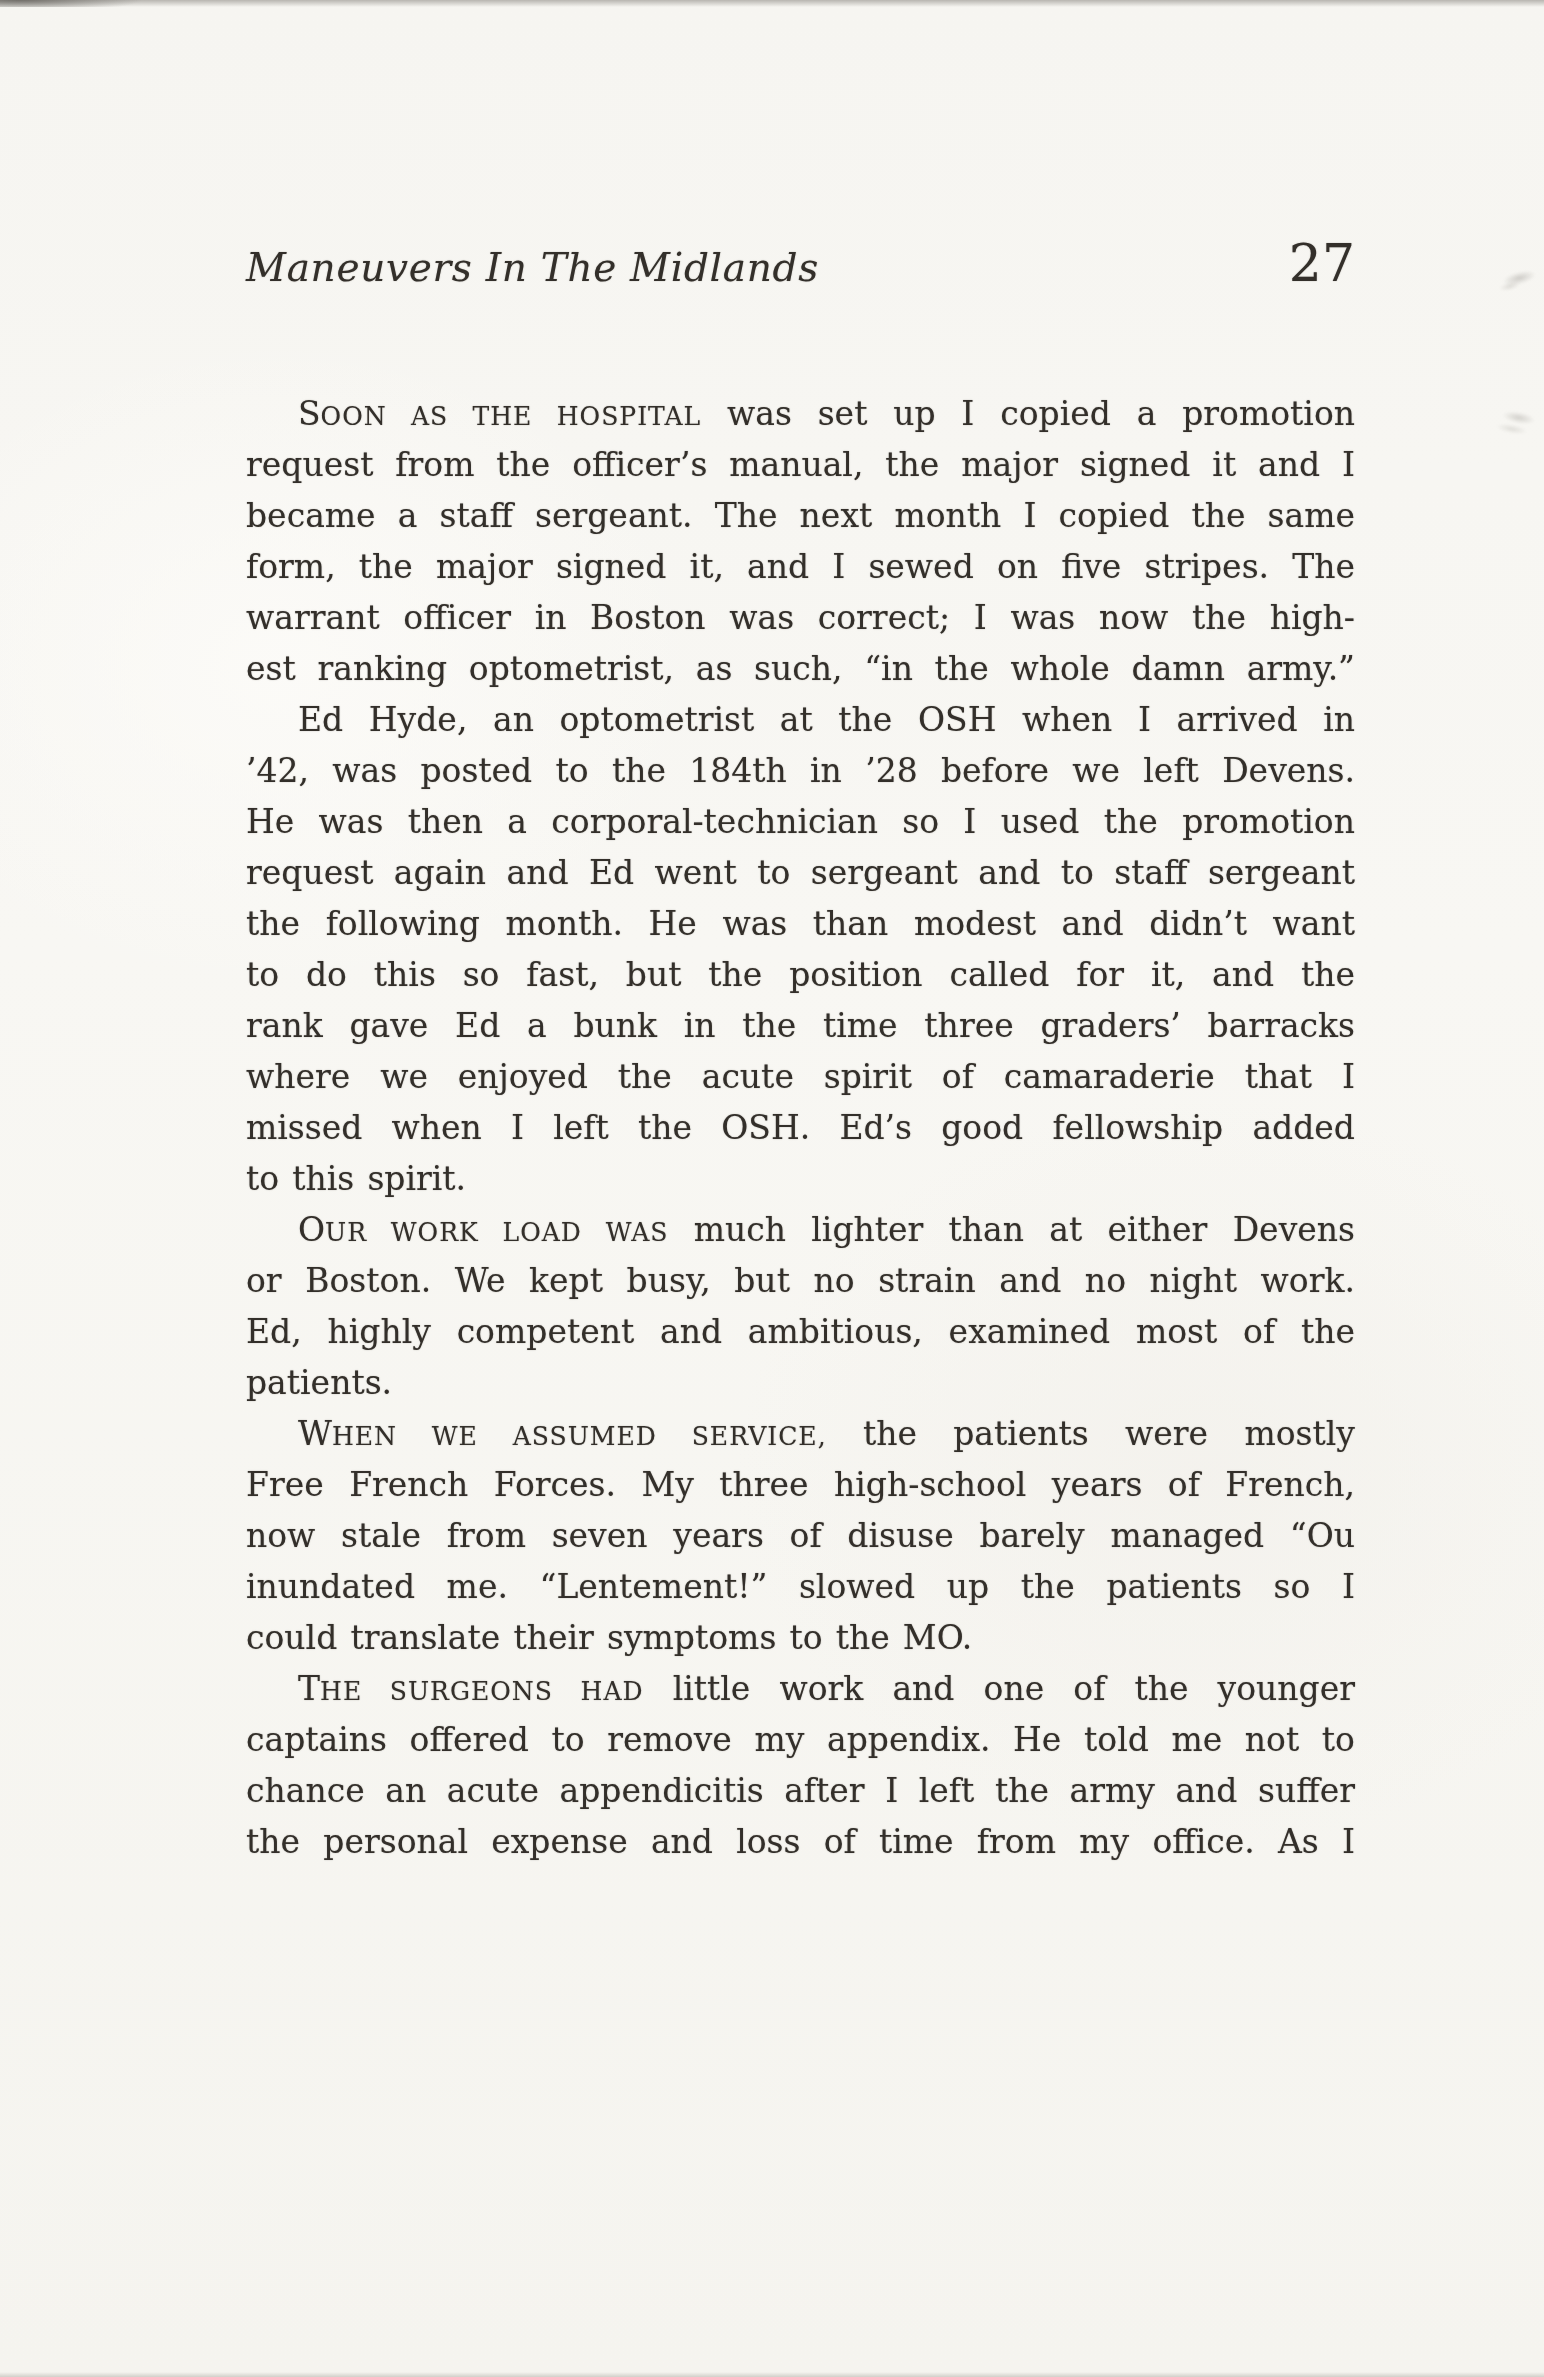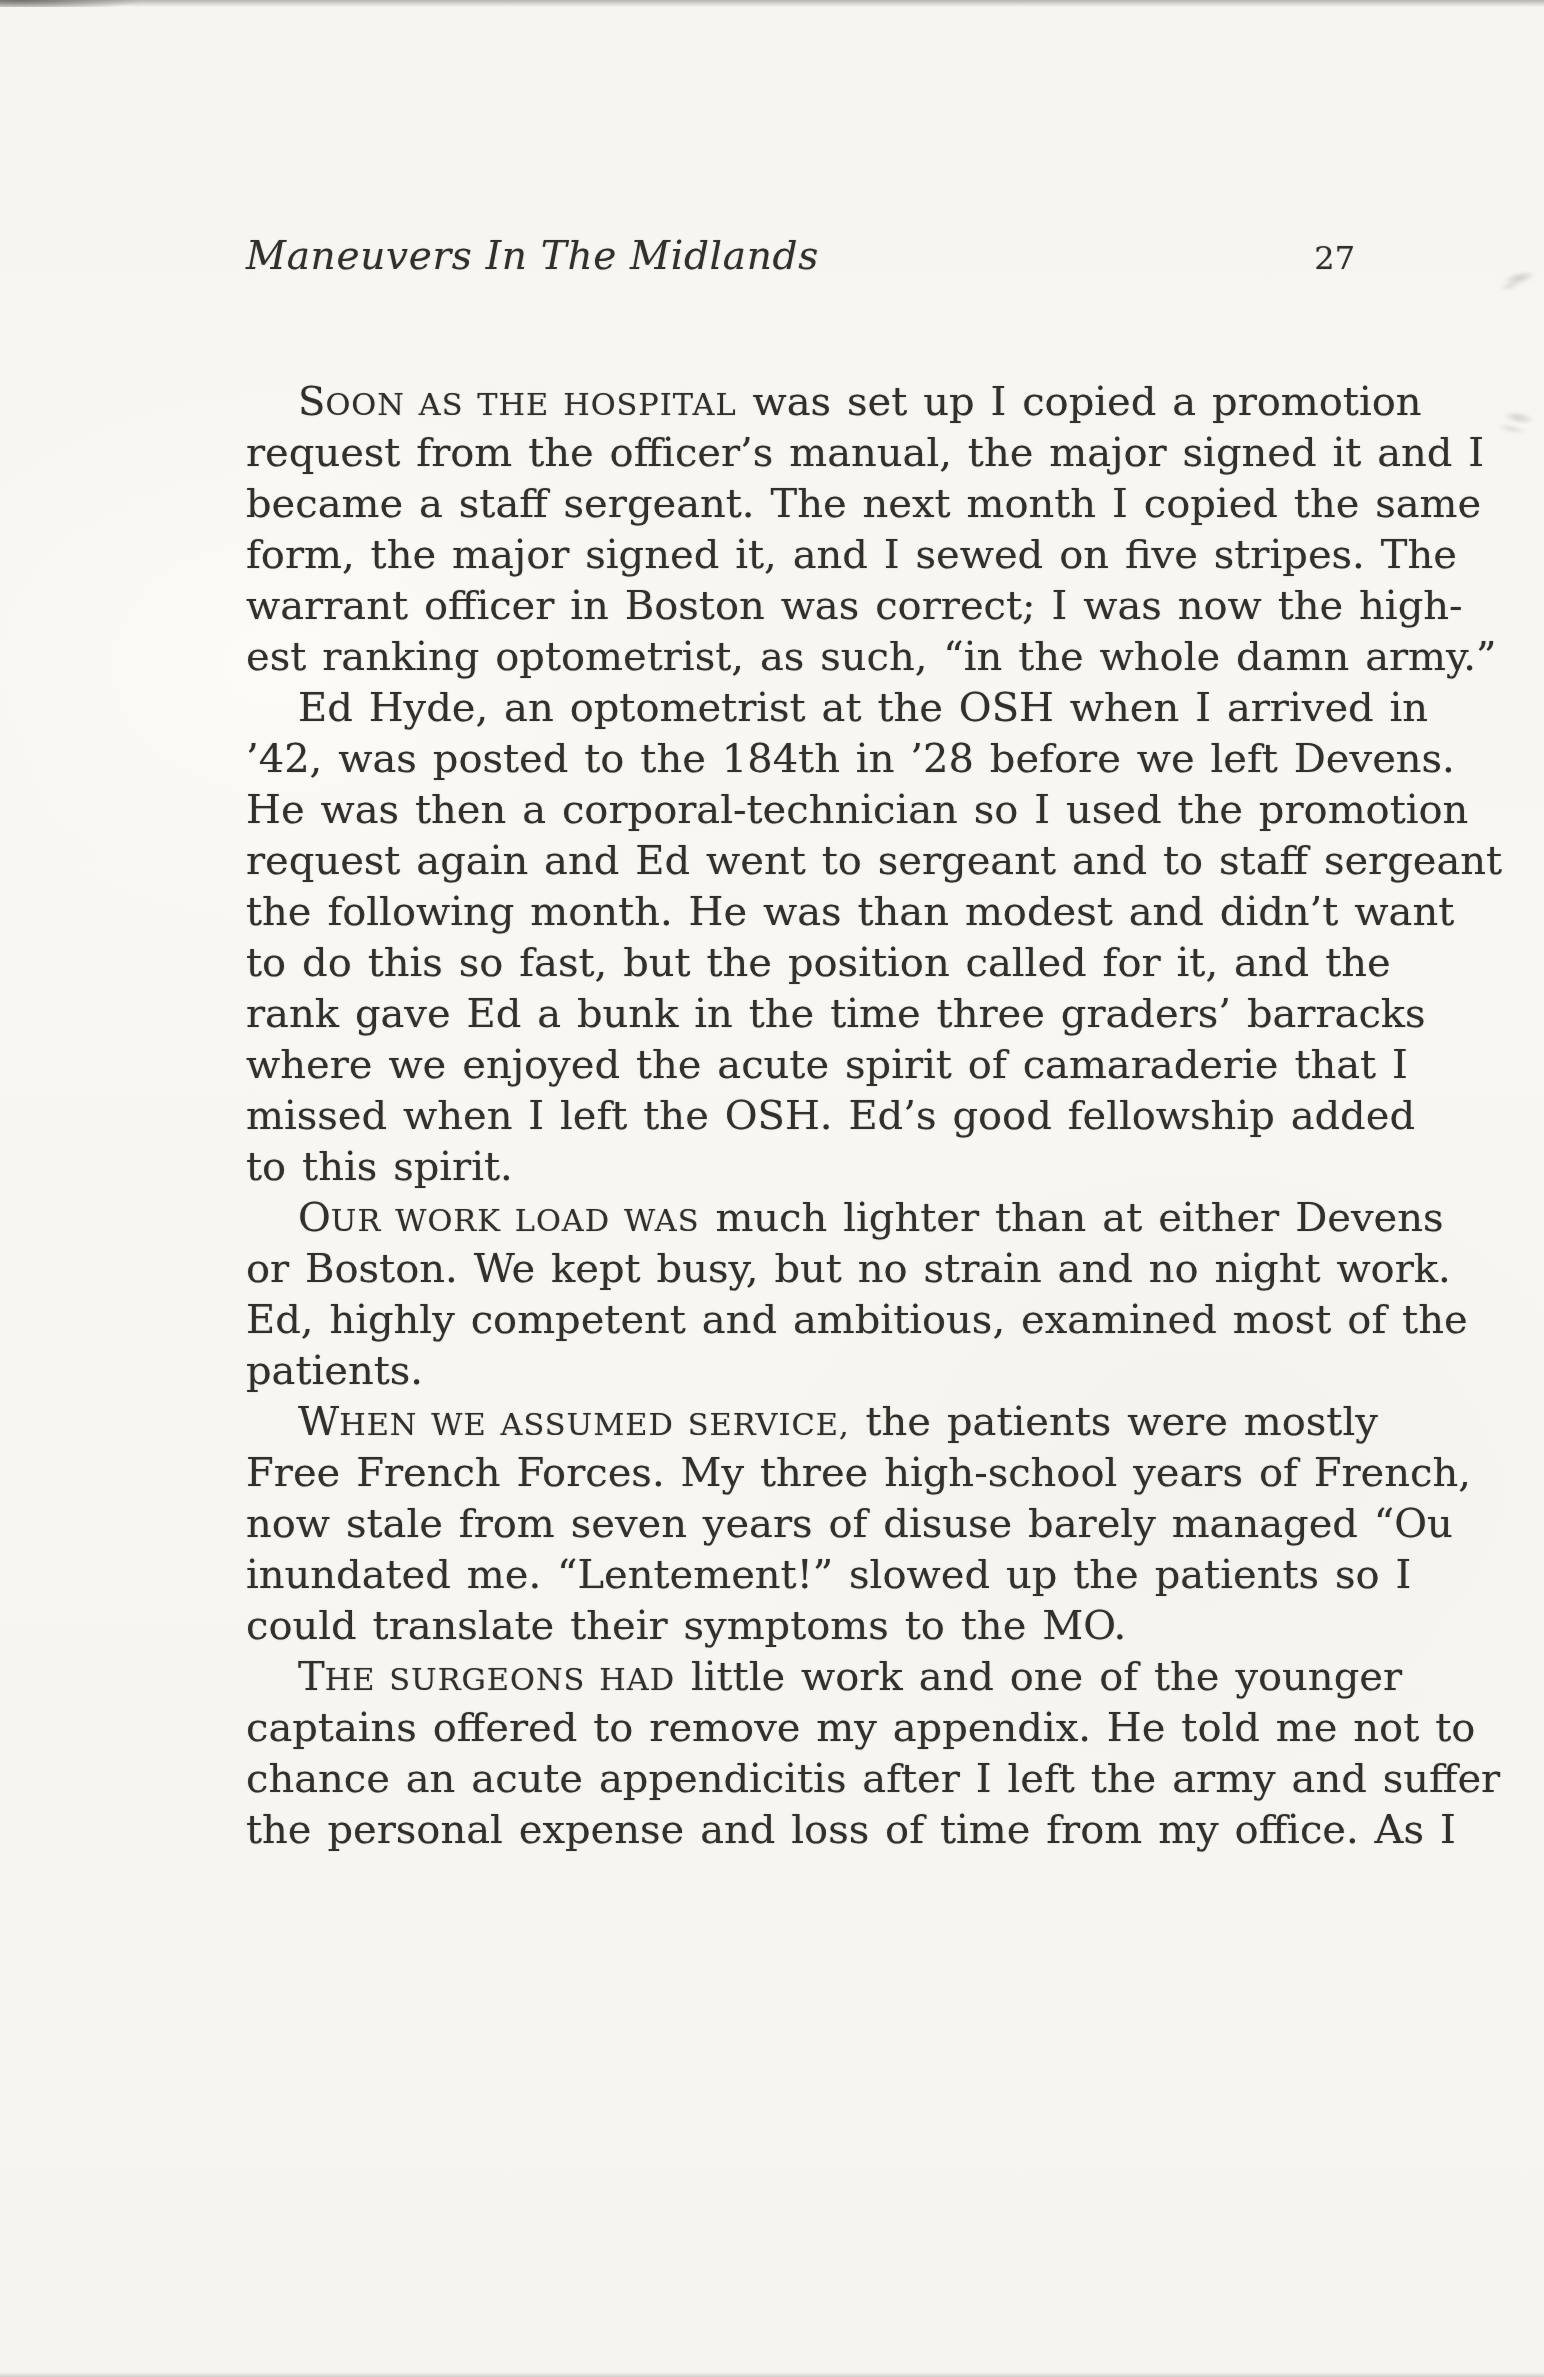--- a/index.html
+++ b/index.html
@@ -54,28 +54,28 @@
     color:#332f2a;
     gap:44px;
   }
   .header .title{
     font-style:italic;
     font-size:39px;
     letter-spacing:0.7px;
     text-shadow:0 0 1.3px rgba(60,55,48,0.40);
   }
   .header .pagenum{
-    font-size:32px;
+    font-size:52px;
     text-shadow:0 0 1.3px rgba(60,55,48,0.40);
   }
   .textbody{
     position:absolute;
-    left:246px;top:376px;width:1109px;
+    left:246px;top:388px;width:1109px;
     color:#332f2a;
-    font-size:40px;
+    font-size:33px;
     word-spacing:0.08em;
     text-shadow:0 0 1.3px rgba(60,55,48,0.42);
   }
   .paragraph{margin:0;}
   .paragraph.gap{}
   .line{
     line-height:51px;
     text-align:justify;
     text-align-last:justify;
     white-space:nowrap;

